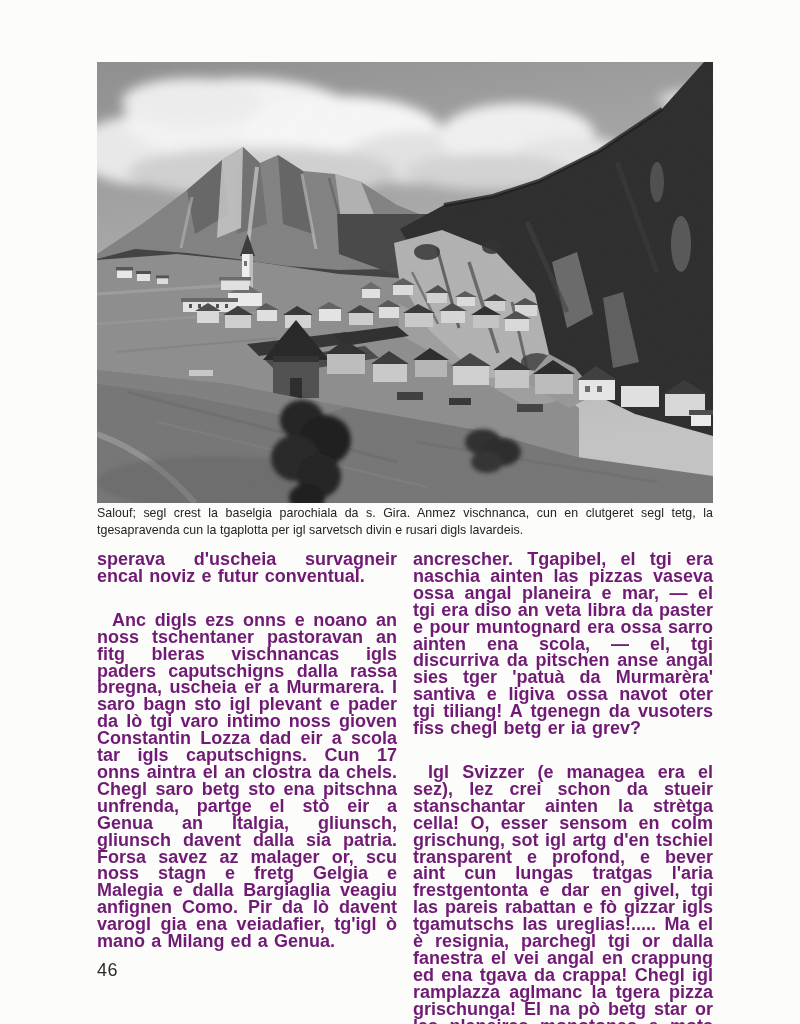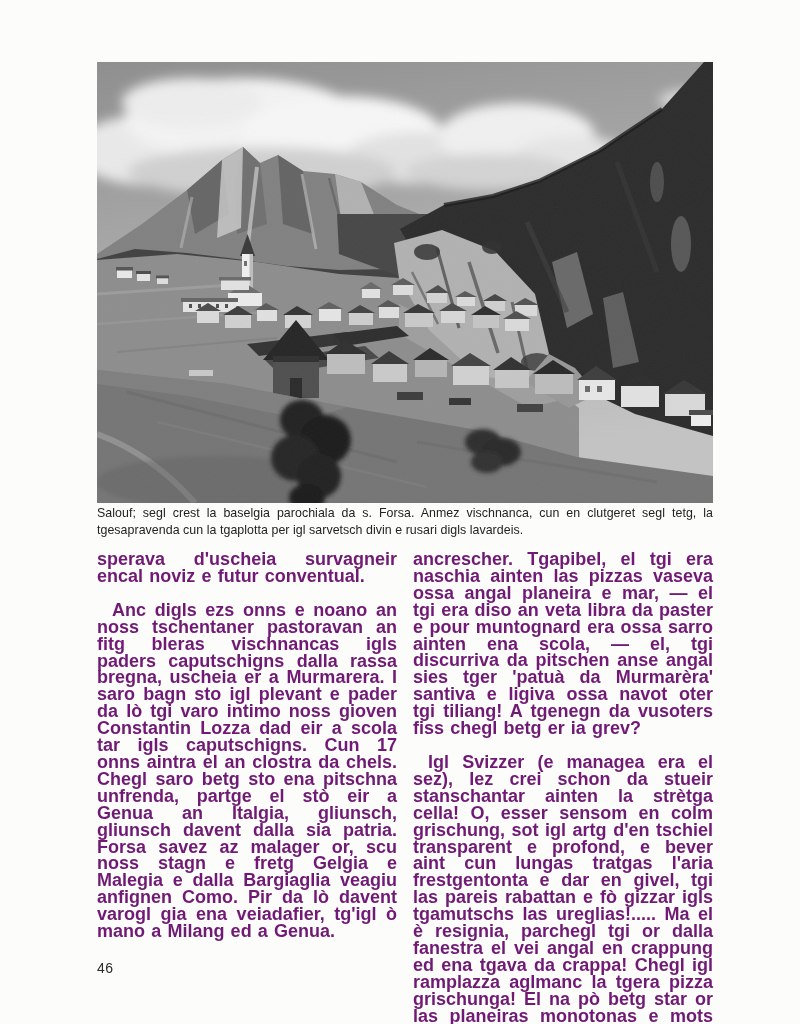--- a/index.html
+++ b/index.html
@@ -17,25 +17,25 @@
   }
   .columns{
     position:absolute;left:97px;top:551px;width:616px;
     display:flex;gap:16px;
   }
   .col{
     width:300px;font-size:18px;line-height:16.9px;
     text-align:justify;word-spacing:1.2px;color:#701a75;font-weight:bold;
   }
   .col p{margin:0;}
-  .col p.gap{margin-top:17px;}
+  .col p.gap{margin-top:27px;}
   .col p.indent{text-indent:15px;}
   .page-number{
     position:absolute;left:97px;top:960px;
-    font-size:14px;color:#2a2a2a;letter-spacing:.5px;
+    font-size:18px;color:#2a2a2a;letter-spacing:.5px;
   }
 </style>
 </head>
 <body>
 
 <div class="page">
 
   <div class="photo-wrap">
     <svg viewBox="0 0 616 441" preserveAspectRatio="none" aria-hidden="true">
       <defs>
@@ -251,21 +251,21 @@
           <ellipse cx="386" cy="380" rx="18" ry="13" fill="#2e2e2e"></ellipse>
           <ellipse cx="404" cy="390" rx="20" ry="14" fill="#292929"></ellipse>
           <ellipse cx="390" cy="400" rx="16" ry="11" fill="#303030"></ellipse>
         </g>
       </g>
 
       <rect x="0" y="0" width="616" height="441" filter="url(#noise)" opacity="0.09"></rect>
     </svg>
   </div>
 
-  <p class="caption">Salouf; segl crest la baselgia parochiala da s. Forsa. Anmez vischnanca, cun en clutgeret segl tetg, la tgesapravenda cun la tgaplotta per igl sarvetsch divin e rusari digls lavardeis.</p>
+  <p class="caption">Salouf; segl crest la baselgia parochiala da s. Gira. Anmez vischnanca, cun en clutgeret segl tetg, la tgesapravenda cun la tgaplotta per igl sarvetsch divin e rusari digls lavardeis.</p>
 
   <div class="columns">
     <div class="col">
       <p>sperava d'uscheia survagneir encal noviz e futur conventual.</p>
       <p class="gap indent">Anc digls ezs onns e noano an noss tschentaner pastoravan an fitg bleras vischnancas igls paders caputschigns dalla rassa bregna, uscheia er a Murmarera. I saro bagn sto igl plevant e pader da lò tgi varo intimo noss gioven Constantin Lozza dad eir a scola tar igls caputschigns. Cun 17 onns aintra el an clostra da chels. Chegl saro betg sto ena pitschna unfrenda, partge el stò eir a Genua an Italgia, gliunsch, gliunsch davent dalla sia patria. Forsa savez az malager or, scu noss stagn e fretg Gelgia e Malegia e dalla Bargiaglia veagiu anfignen Como. Pir da lò davent varogl gia ena veiadafier, tg'igl ò mano a Milang ed a Genua.</p>
     </div>
     <div class="col">
       <p>ancrescher. Tgapibel, el tgi era naschia ainten las pizzas vaseva ossa angal planeira e mar, — el tgi era diso an veta libra da paster e pour muntognard era ossa sarro ainten ena scola, — el, tgi discurriva da pitschen anse angal sies tger 'patuà da Murmarèra' santiva e ligiva ossa navot oter tgi tiliang! A tgenegn da vusoters fiss chegl betg er ia grev?</p>
       <p class="gap indent">Igl Svizzer (e managea era el sez), lez crei schon da stueir stanschantar ainten la strètga cella! O, esser sensom en colm grischung, sot igl artg d'en tschiel transparent e profond, e bever aint cun lungas tratgas l'aria frestgentonta e dar en givel, tgi las pareis rabattan e fò gizzar igls tgamutschs las ureglias!..... Ma el è resignia, parchegl tgi or dalla fanestra el vei angal en crappung ed ena tgava da crappa! Chegl igl ramplazza aglmanc la tgera pizza grischunga! El na pò betg star or las planeiras monotonas e mots angal scu barlangias, cun se en pêr plantas spirigleidas, scu en tgea blot cun angal varsacants peils, tgi gio dumang saron scumparias.......</p>
     </div>

